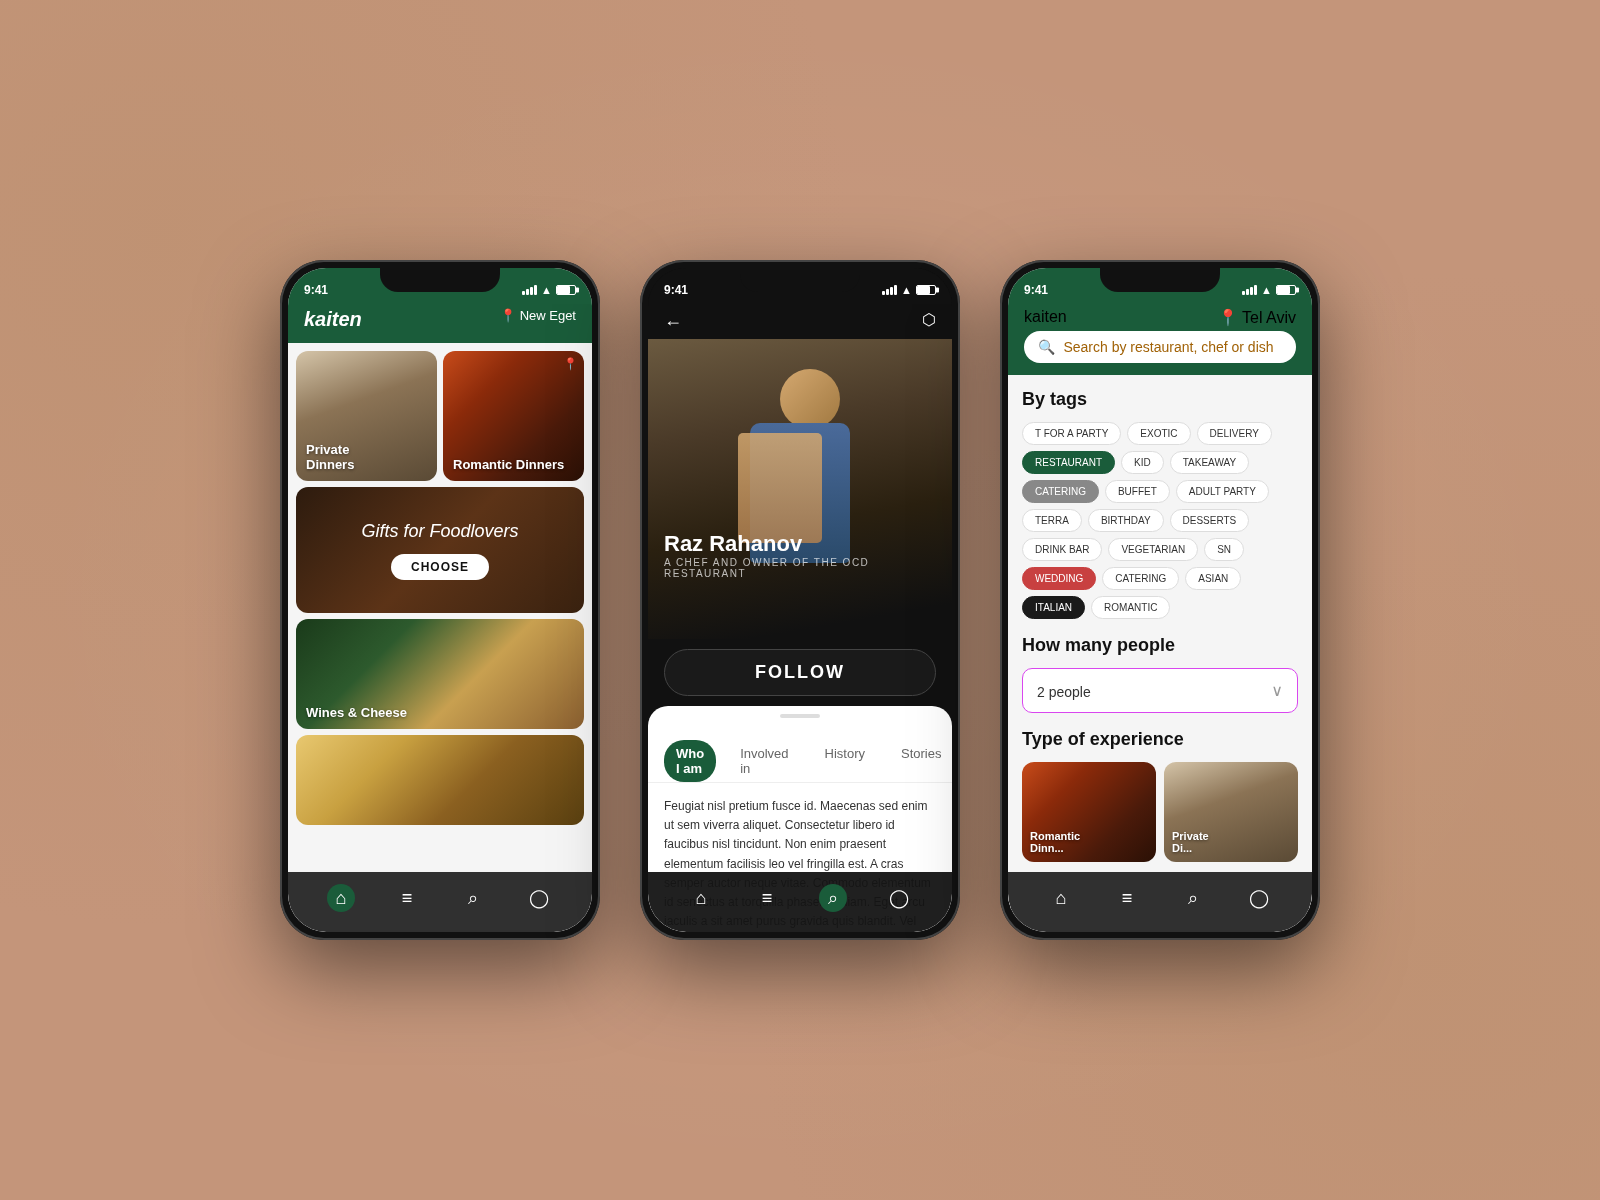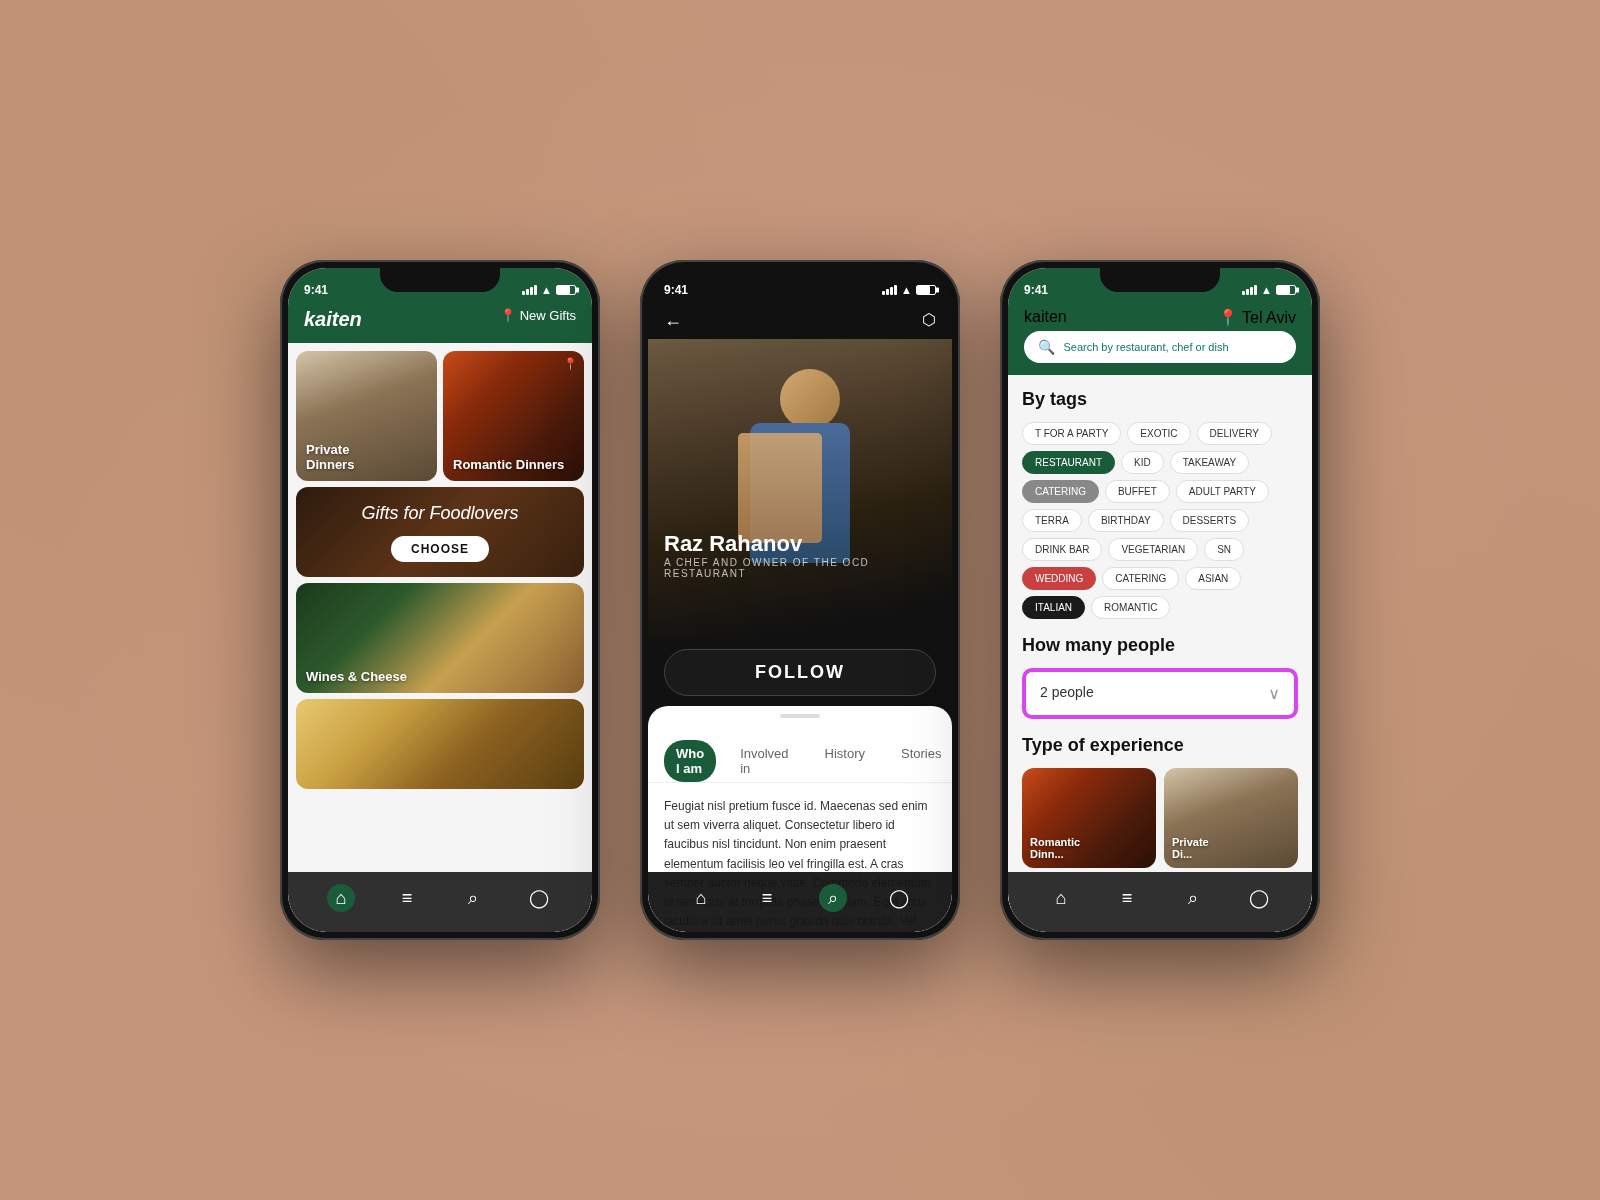--- a/index.html
+++ b/index.html
@@ -121,21 +121,21 @@
       font-size: 13px;
       font-weight: 600;
       text-shadow: 0 1px 3px rgba(0,0,0,0.5);
       line-height: 1.2;
     }
     .card-full {
       width: 100%;
       border-radius: 12px;
       overflow: hidden;
       position: relative;
-      height: 90px;
+      height: 126px;
     }
     .gift-card {
       background: linear-gradient(135deg, #2d1b0e 0%, #5c3317 50%, #3a2210 100%);
       display: flex;
       flex-direction: column;
       align-items: center;
       justify-content: center;
       padding: 20px;
     }
     .gift-title {
@@ -285,21 +285,21 @@
     .search-bar {
       background: #fff;
       border-radius: 25px;
       padding: 8px 14px;
       display: flex;
       align-items: center;
       gap: 8px;
       margin-top: 4px;
     }
     .search-icon { color: #999; font-size: 14px; }
-    .search-placeholder { color: #0f766e; font-size: 11px; }
+    .search-placeholder { color: #a16207; font-size: 14px; }
     .phone3-content {
       background: #f5f5f5;
       padding: 14px;
       overflow-y: auto;
       height: calc(100% - 130px);
     }
     .section-title {
       font-size: 18px;
       font-weight: 700;
       color: #111;
@@ -323,24 +323,24 @@
     }
     .tag.active-green { background: #1a5c3a; color: #fff; border-color: #1a5c3a; }
     .tag.active-dark { background: #1a1a1a; color: #fff; border-color: #1a1a1a; }
     .tag.active-dark-wedding { background: #c84040; color: #fff; border-color: #c84040; }
     .tag.active-catering { background: #888; color: #fff; border-color: #888; }
     .people-dropdown {
       background: #fff;
       border-radius: 10px;
       padding: 12px 14px;
       display: flex;
-      align-items: flex-start;
+      align-items: flex-end;
       justify-content: space-between;
       margin-bottom: 16px;
-      border: 4px solid #d946ef;
+      border: 1px solid #d946ef;
     }
     .people-value { font-size: 14px; color: #333; }
     .dropdown-arrow { color: #999; font-size: 16px; }
     .experience-grid {
       display: flex;
       gap: 8px;
     }
     .exp-card {
       flex: 1;
       height: 100px;
@@ -387,21 +387,21 @@
             <div class="battery-fill"></div>
           </div>
       </div>
     </div>
 
     <div class="phone1-header">
       <div class="header-row">
         <span class="logo">kaiten</span>
         <div class="location">
           <span>📍</span>
-          <span>New Gifts</span>
+          <span>New Eget</span>
         </div>
       </div>
     </div>
 
     <div class="grid-container">
 
       <div class="grid-row">
         <div class="card card-tall img-private-dinners">
           <div class="card-label">Private<br>Dinners</div>
         </div>

